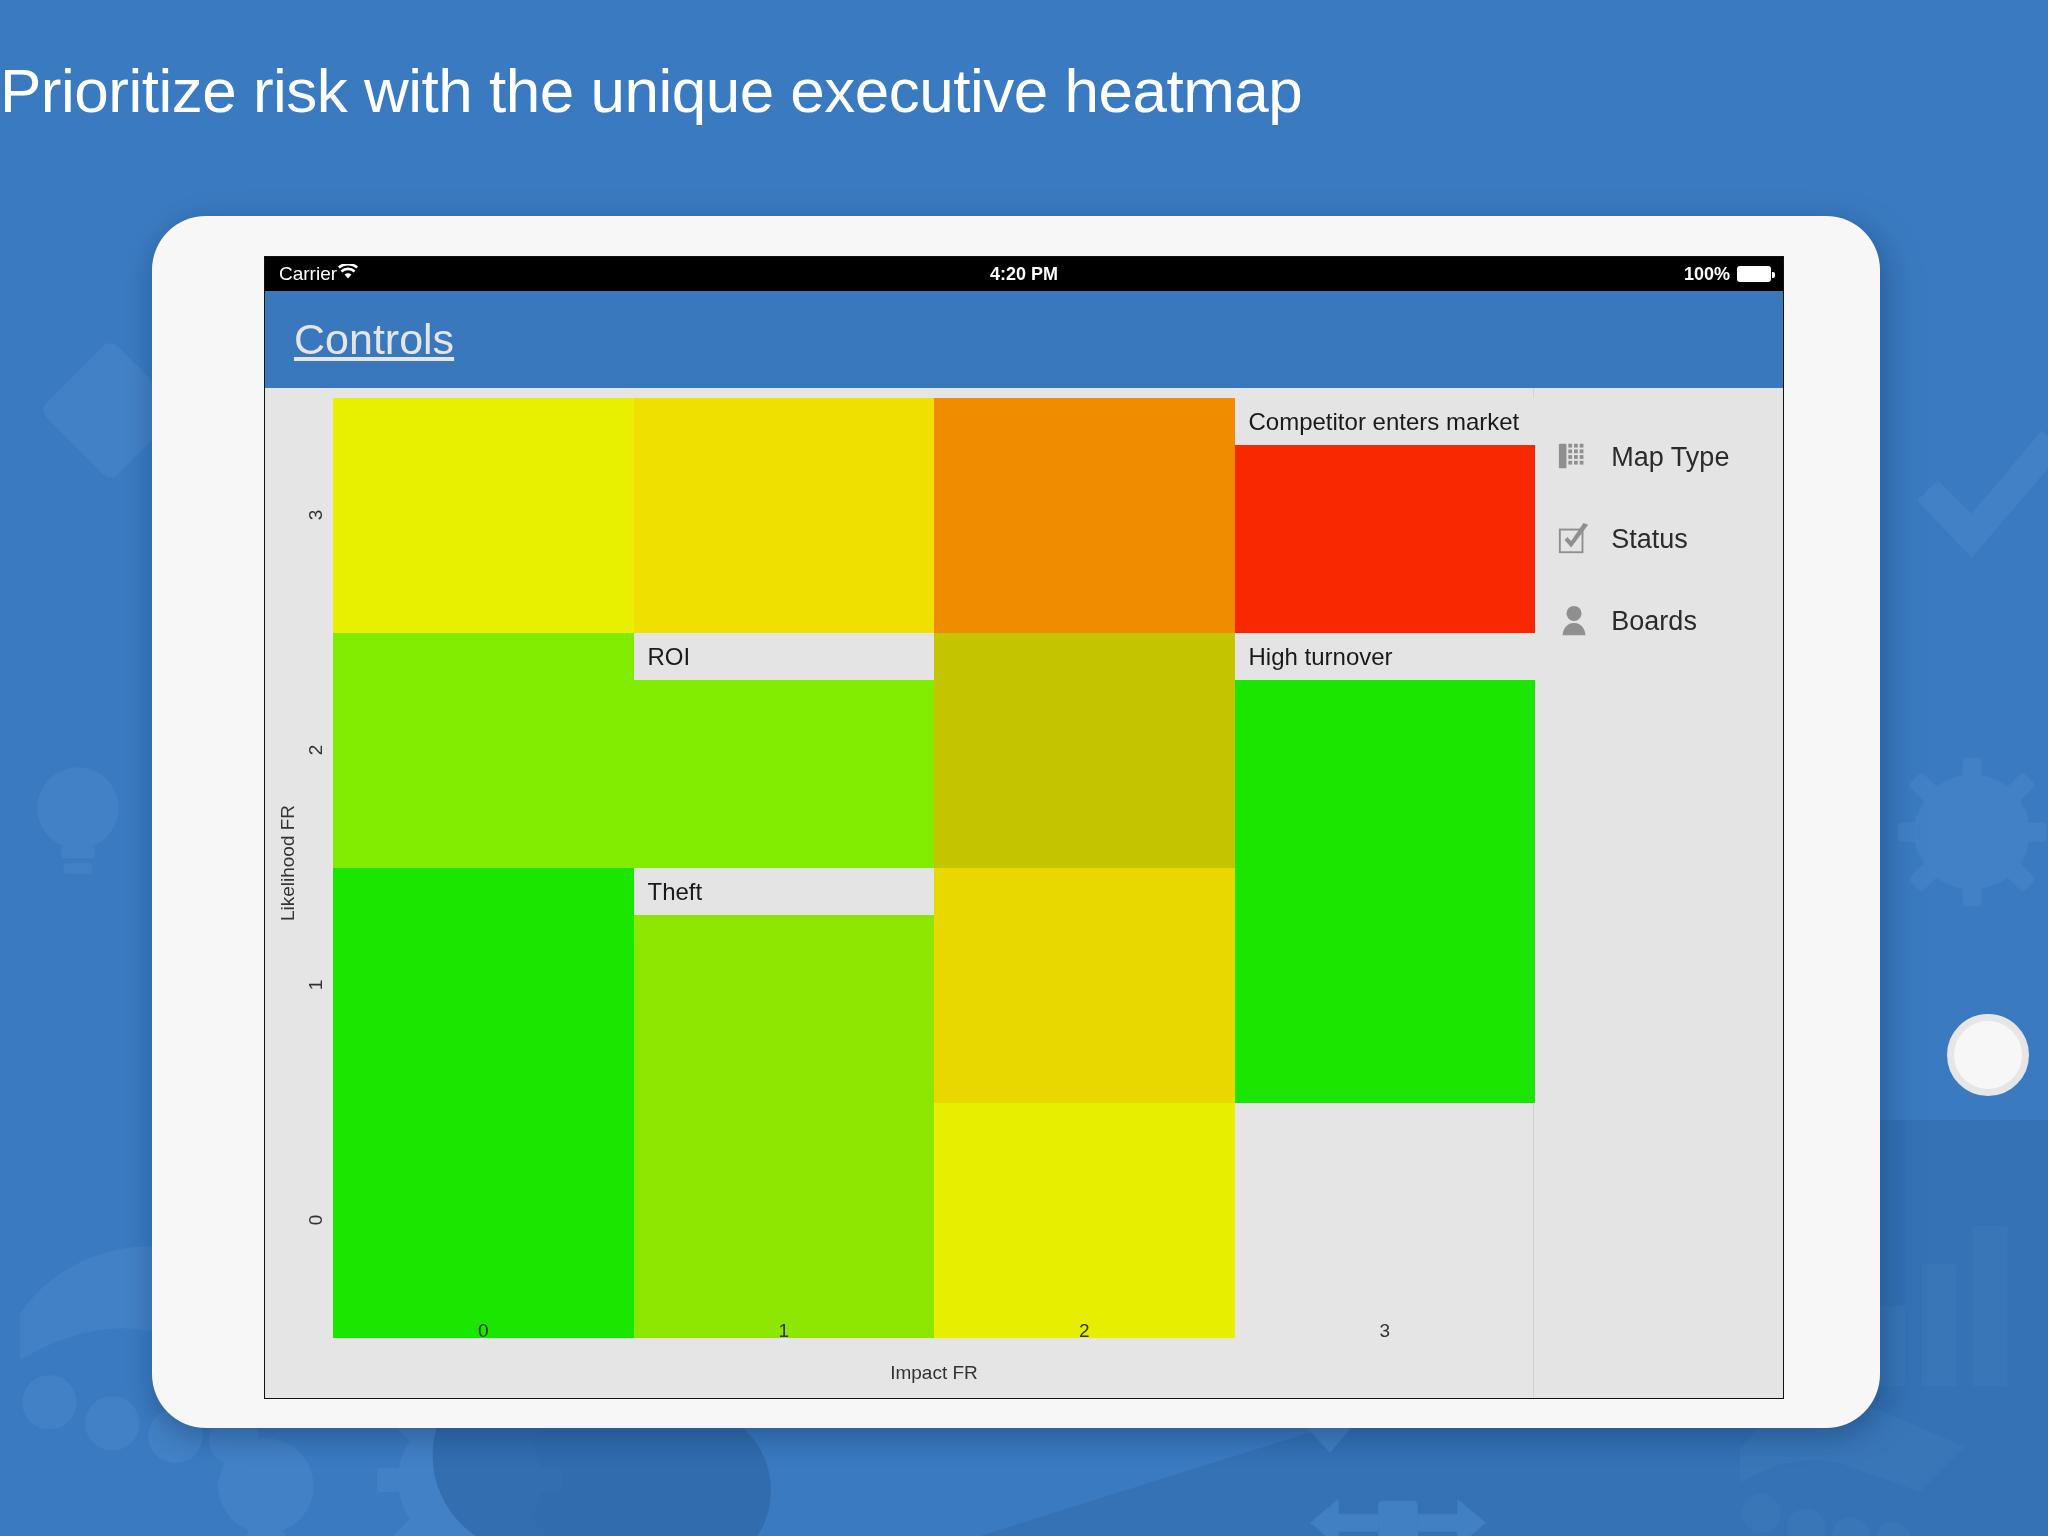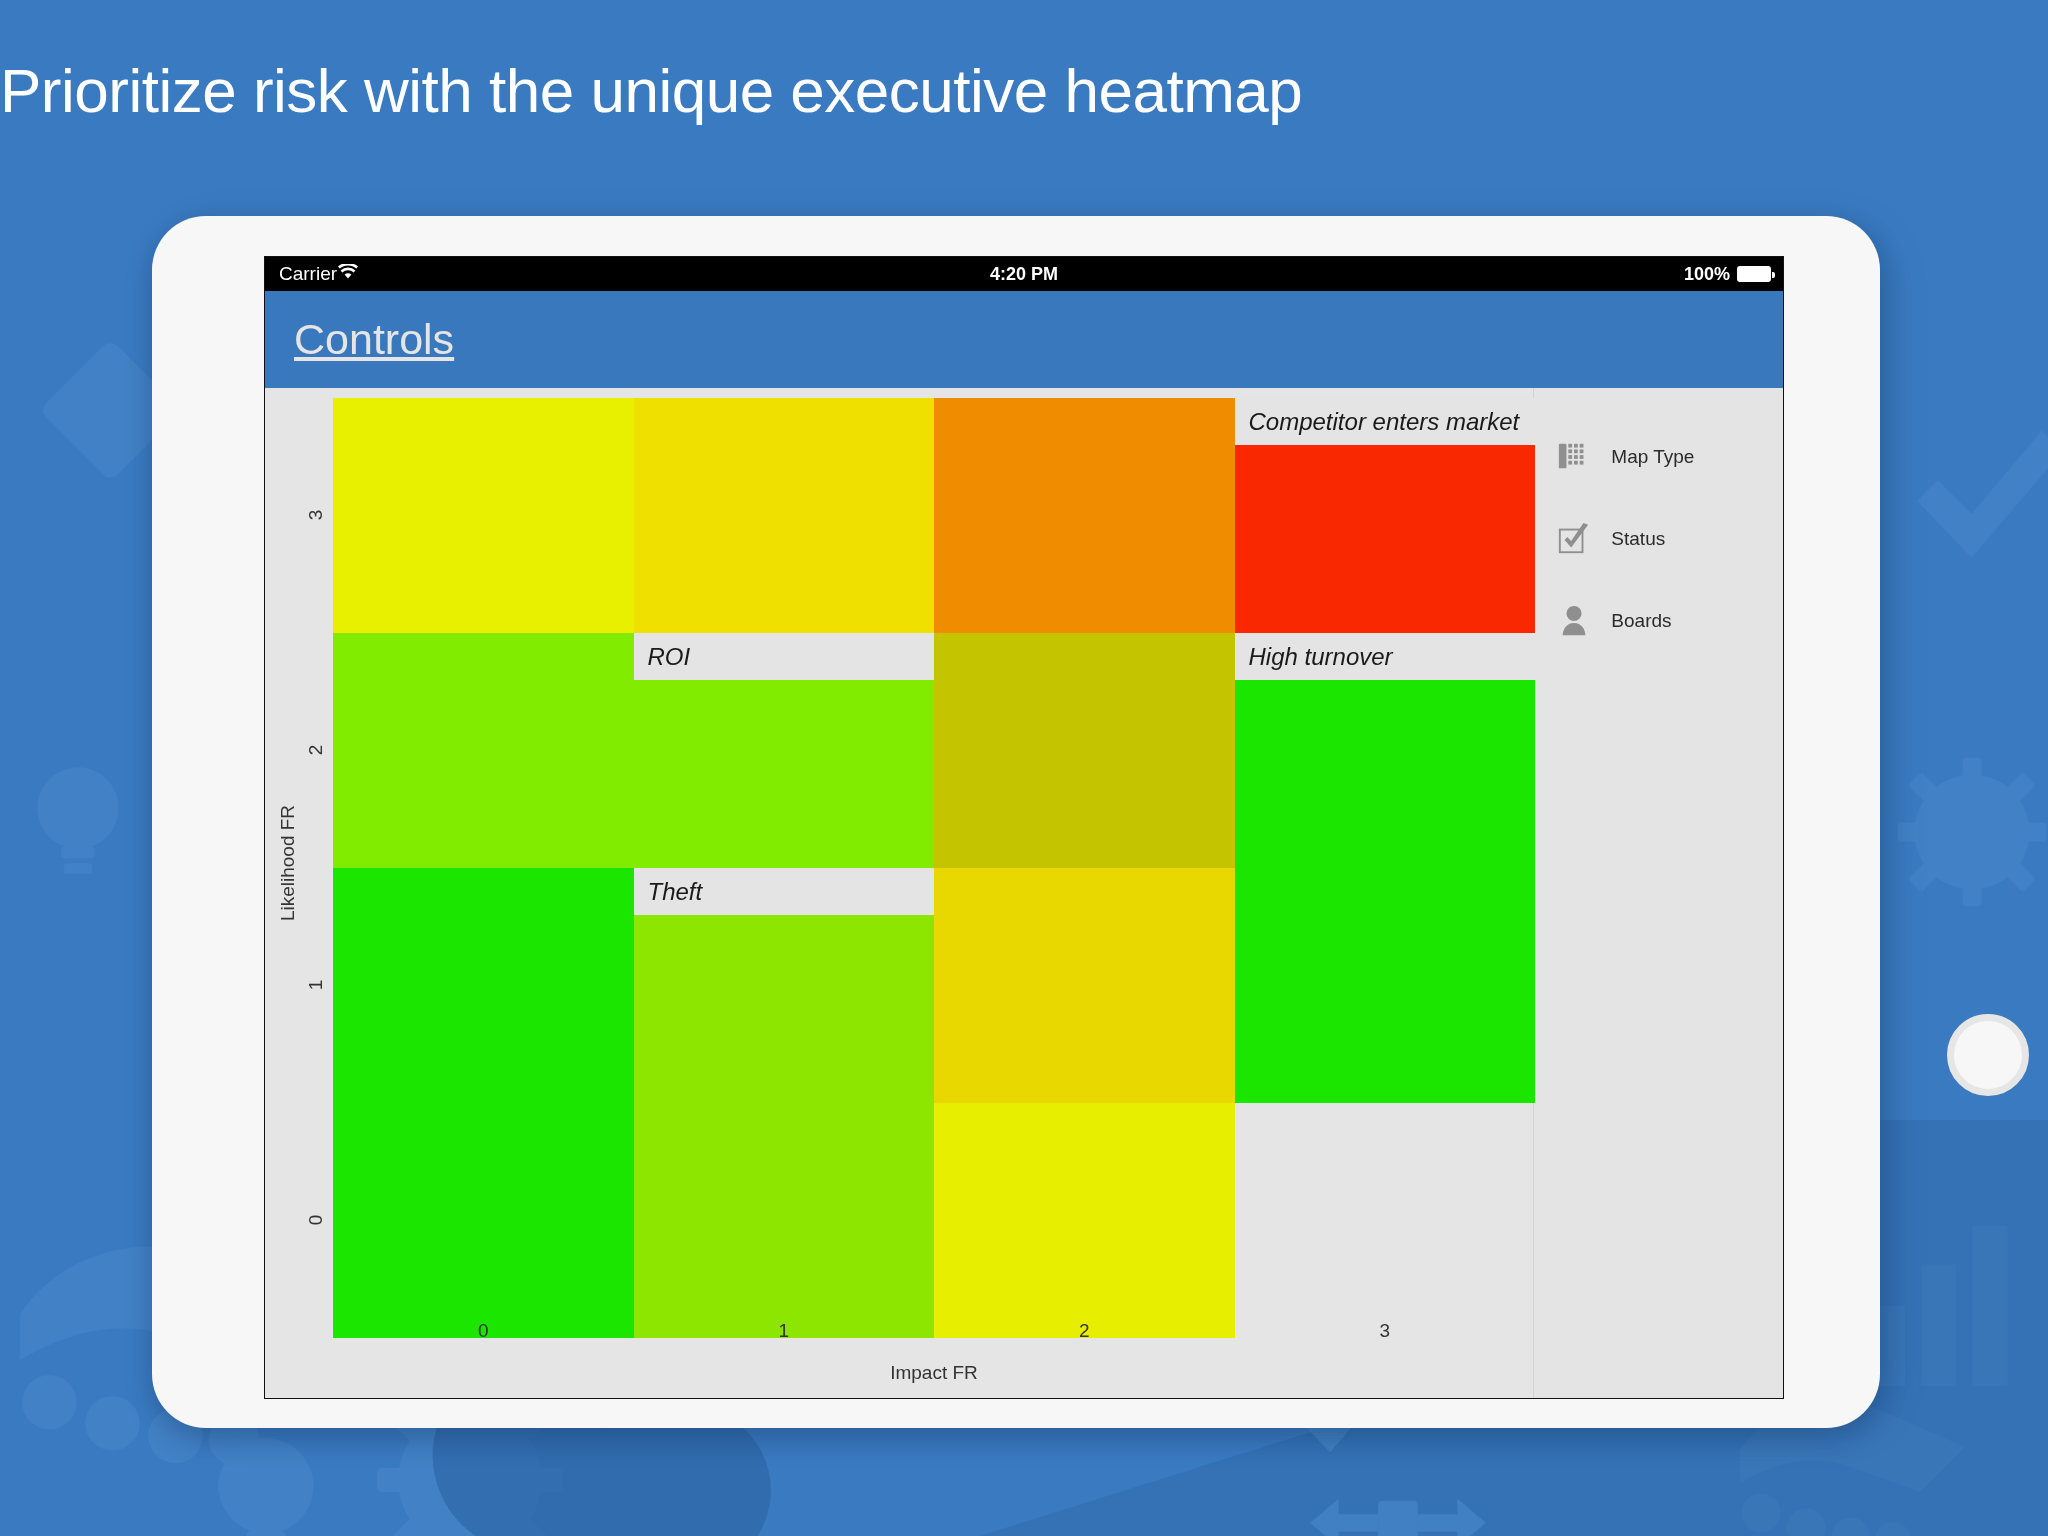--- a/index.html
+++ b/index.html
@@ -130,21 +130,20 @@
     text-align: center; font-size: 19px; color: #333;
   }
 
   
   #grid {
     position: absolute; left: 68px; top: 10px;
     width: 1202px; height: 940px;
     display: grid;
     grid-template-columns: repeat(4, 1fr);
     grid-template-rows: 235px 235px 235px 235px;
-    font-style: italic;
   }
   .cell { position: relative; overflow: hidden; }
   .cell-labels {
     position: absolute; top: 0; left: 0; right: 0;
     display: flex; flex-direction: column;
   }
   .risk-label {
     background: #e4e4e4;
     color: #1a1a1a;
     font-size: 24px;
@@ -163,21 +162,21 @@
     background: #e4e4e4;
     border-left: 1px solid #d2d2d2;
     padding-top: 28px;
   }
   .menu-item {
     display: flex; align-items: center;
     gap: 19px;
     padding: 0 0 0 22px;
     height: 82px;
   }
-  .menu-label { font-size: 19px; color: #2b2b2b; }
+  .menu-label { font-size: 27px; color: #2b2b2b; }
   .menu-icon { width: 36px; height: 36px; flex: 0 0 36px; color: #8f8f8f; display: flex; align-items: center; justify-content: center; }
   .menu-icon svg { width: 34px; height: 34px; fill: #8f8f8f; }
 </style>
 </head>
 <body>
 
 <div id="bg">
   <svg viewBox="0 0 2048 1536">
     <defs>
       <g id="handshake">

